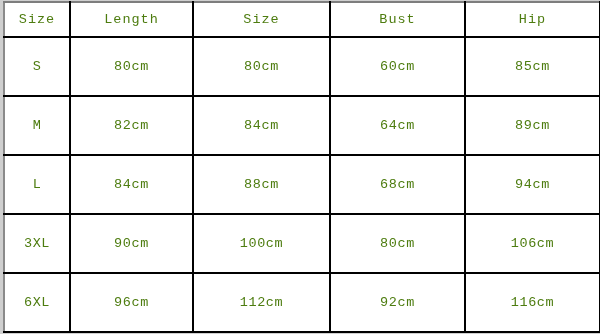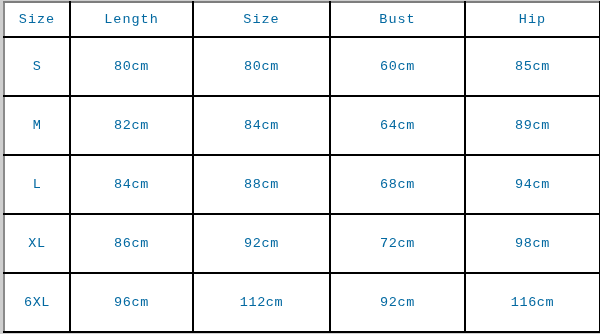--- a/index.html
+++ b/index.html
@@ -32,21 +32,21 @@
     table-layout: fixed;
     background: #ffffff;
   }
 
   table.size-table td,
   table.size-table th {
     border: 2px solid #000000;
     background: #ffffff;
     text-align: center;
     vertical-align: middle;
-    color: #0369a1;
+    color: #4d7c0f;
     font-weight: normal;
     font-size: 13.5px;
     letter-spacing: 0.6px;
     padding: 0;
     height: 33px;
     overflow: hidden;
     white-space: nowrap;
   }
 
   
@@ -156,33 +156,33 @@
           </td>
         <td>
             <span class="cell-text">68cm</span>
           </td>
         <td>
             <span class="cell-text">94cm</span>
           </td>
       </tr>
       <tr>
         <td>
-            <span class="cell-text">XL</span>
-          </td>
-        <td>
-            <span class="cell-text">86cm</span>
-          </td>
-        <td>
-            <span class="cell-text">92cm</span>
-          </td>
-        <td>
-            <span class="cell-text">72cm</span>
-          </td>
-        <td>
-            <span class="cell-text">98cm</span>
+            <span class="cell-text">3XL</span>
+          </td>
+        <td>
+            <span class="cell-text">90cm</span>
+          </td>
+        <td>
+            <span class="cell-text">100cm</span>
+          </td>
+        <td>
+            <span class="cell-text">80cm</span>
+          </td>
+        <td>
+            <span class="cell-text">106cm</span>
           </td>
       </tr>
       <tr>
         <td>
             <span class="cell-text">6XL</span>
           </td>
         <td>
             <span class="cell-text">96cm</span>
           </td>
         <td>

